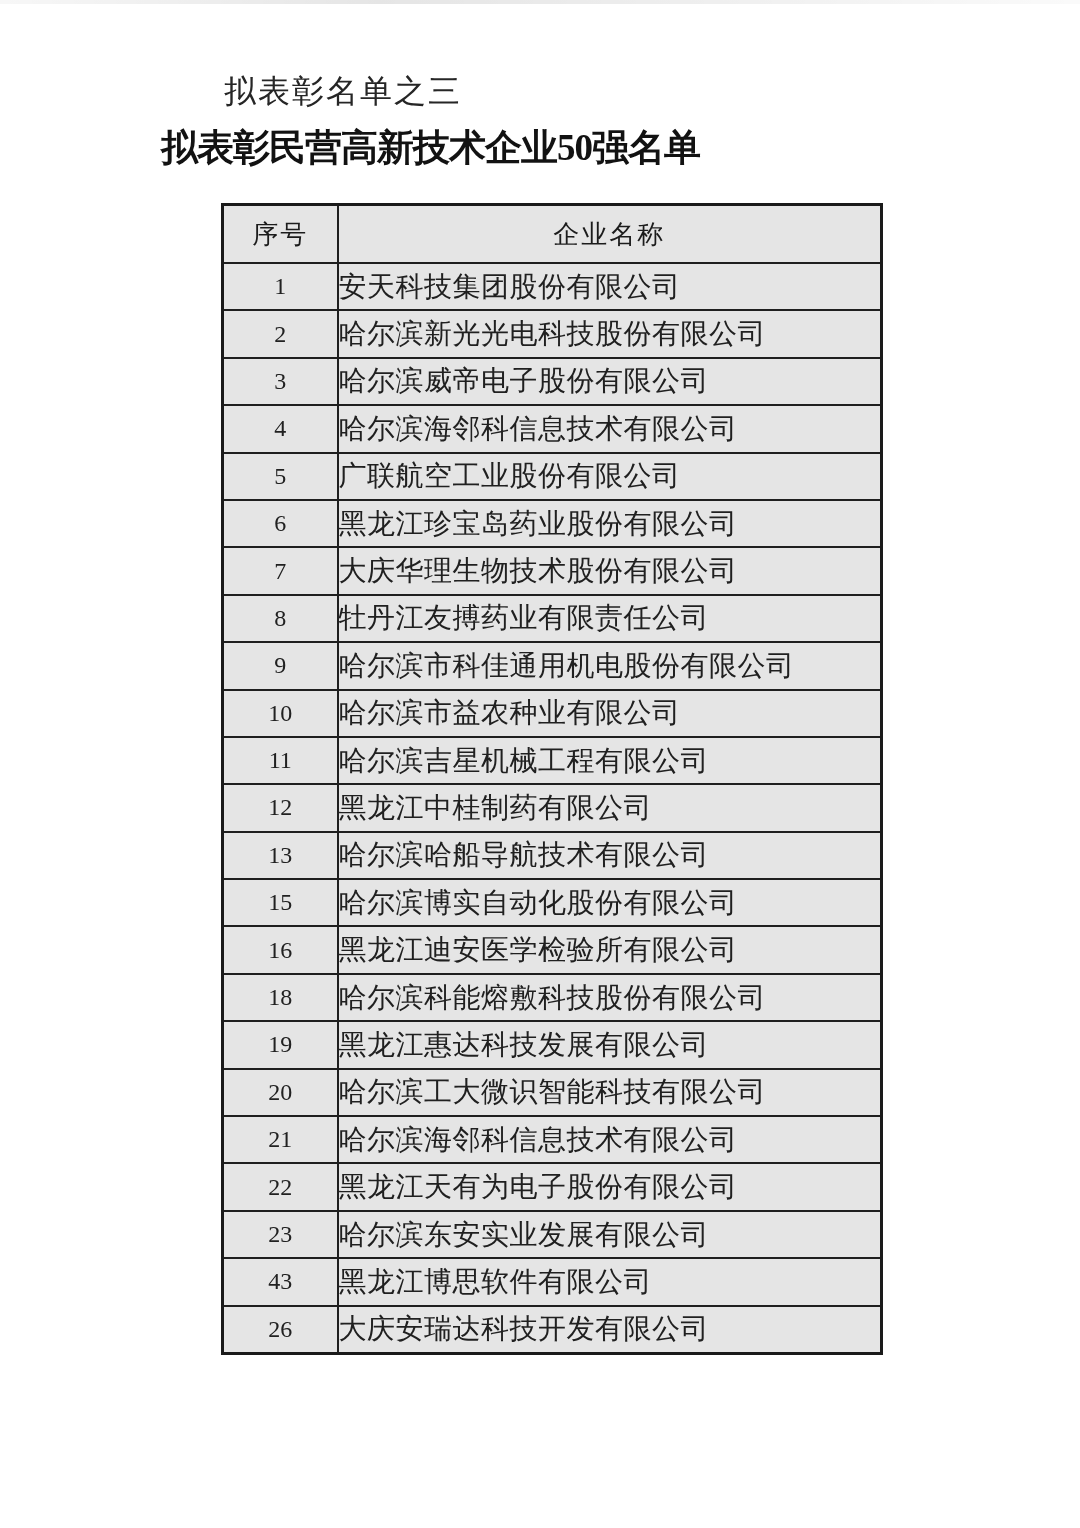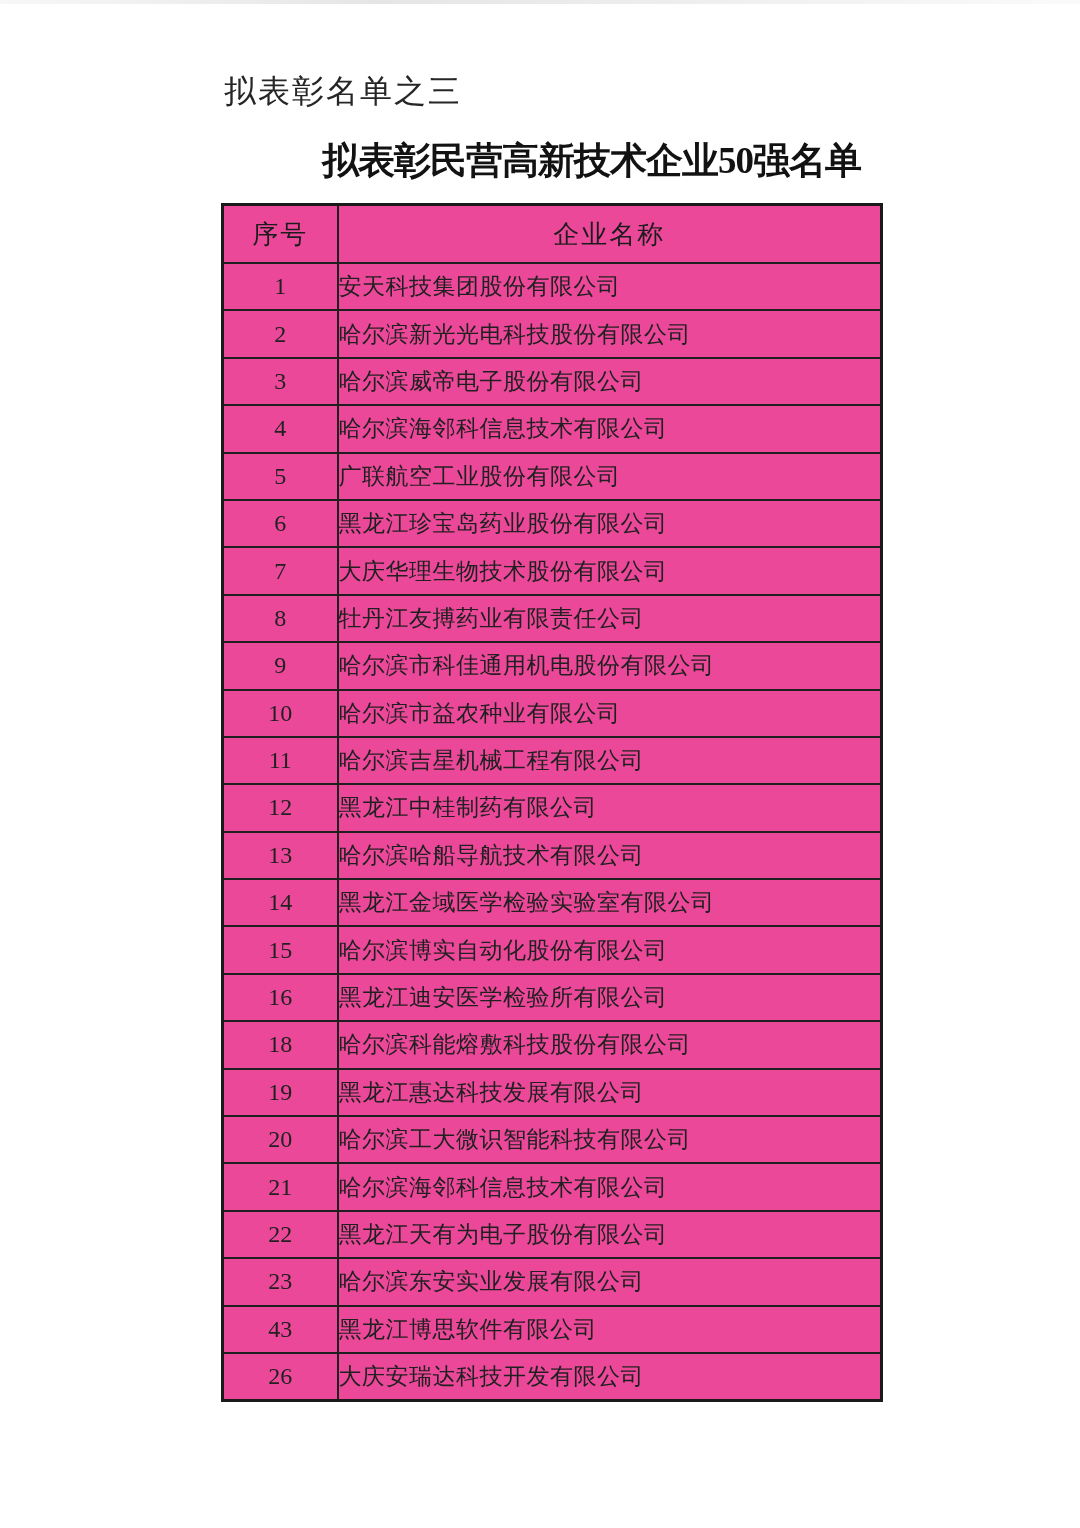--- a/index.html
+++ b/index.html
@@ -16,56 +16,56 @@
     position: absolute; top: 0; left: 0; width: 1080px; height: 4px;
     background: linear-gradient(to right,
       rgba(0,0,0,0.03), rgba(0,0,0,0.10) 35%, rgba(0,0,0,0.06) 70%, rgba(0,0,0,0.02));
   }
   .doc-note {
     position: absolute; left: 224px; top: 70px;
     font-family: "Liberation Sans", "DejaVu Sans", sans-serif;
     font-size: 32px; letter-spacing: 2px; color: #262626;
   }
   .doc-title {
-    position: absolute; top: 136px; left: 0; width: 861px;
-    text-align: right;
+    position: absolute; top: 123px; left: 0; width: 861px;
+    text-align: center;
     font-size: 37px; font-weight: bold; letter-spacing: -1px;
     color: #121212;
   }
   table.roster {
     position: absolute; left: 221px; top: 203px;
     width: 659px;
     border-collapse: collapse;
     table-layout: fixed;
     border: 3px solid #1a1a1a;
   }
   table.roster th, table.roster td {
     border: 2px solid #1f1f1f;
     padding: 0;
-    background: #ec4899;
+    background: #e5e5e5;
   }
   col.c-no   { width: 115px; }
   col.c-name { width: 544px; }
   th.hdr {
     height: 56px;
     font-family: "Liberation Sans", "DejaVu Sans", sans-serif;
     font-weight: normal;
     font-size: 26px; letter-spacing: 2px;
     text-align: center; vertical-align: middle;
     color: #1c1c1c;
   }
   td.cell-no {
     height: 45.4px;
     text-align: center; vertical-align: middle;
     font-size: 24px; color: #212121;
   }
   td.cell-name {
     vertical-align: middle;
     padding-left: 15px;
-    font-size: 23px; letter-spacing: 0.5px;
+    font-size: 28px; letter-spacing: 0.5px;
     color: #202020;
     white-space: nowrap;
   }
 </style>
 </head>
 <body>
 
 <div class="scan-edge-top"></div>
 
 <div class="doc-note">拟表彰名单之三</div>
@@ -142,24 +142,20 @@
   <tr>
     <td class="cell-no">12</td>
     <td class="cell-name">黑龙江中桂制药有限公司</td>
   </tr>
 
   <tr>
     <td class="cell-no">13</td>
     <td class="cell-name">哈尔滨哈船导航技术有限公司</td>
   </tr>
 
-  <tr>
-    <td class="cell-no">14</td>
-    <td class="cell-name">黑龙江金域医学检验实验室有限公司</td>
-  </tr>
 
   <tr>
     <td class="cell-no">15</td>
     <td class="cell-name">哈尔滨博实自动化股份有限公司</td>
   </tr>
 
   <tr>
     <td class="cell-no">16</td>
     <td class="cell-name">黑龙江迪安医学检验所有限公司</td>
   </tr>

